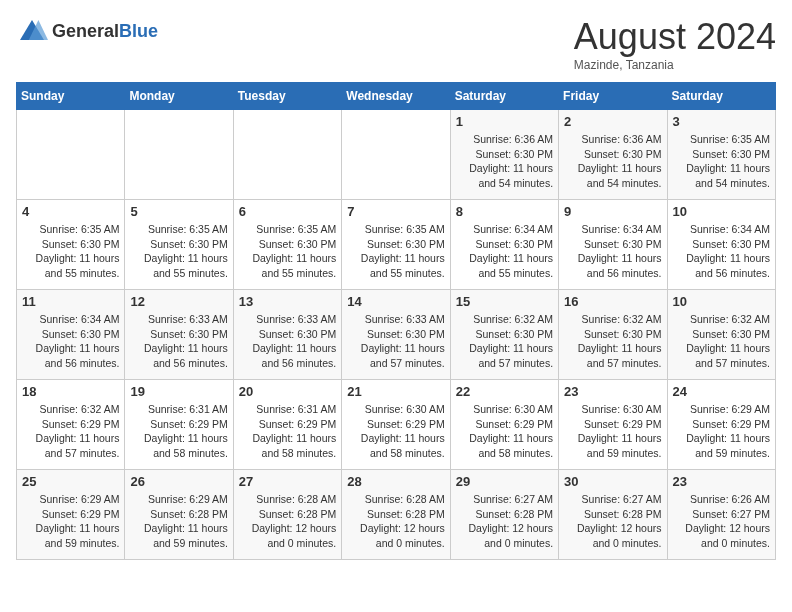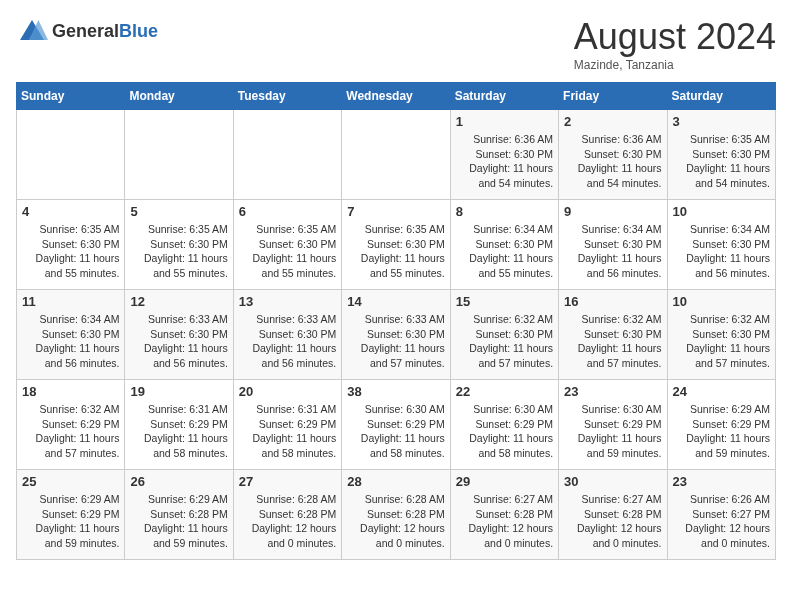--- a/index.html
+++ b/index.html
@@ -214,21 +214,21 @@
         </td>
         <td>
           <span class="day-num">19</span>
           <div class="day-info">Sunrise: 6:31 AM<br>Sunset: 6:29 PM<br>Daylight: 11 hours and 58 minutes.</div>
         </td>
         <td>
           <span class="day-num">20</span>
           <div class="day-info">Sunrise: 6:31 AM<br>Sunset: 6:29 PM<br>Daylight: 11 hours and 58 minutes.</div>
         </td>
         <td>
-          <span class="day-num">38</span>
+          <span class="day-num">21</span>
           <div class="day-info">Sunrise: 6:30 AM<br>Sunset: 6:29 PM<br>Daylight: 11 hours and 58 minutes.</div>
         </td>
         <td>
           <span class="day-num">22</span>
           <div class="day-info">Sunrise: 6:30 AM<br>Sunset: 6:29 PM<br>Daylight: 11 hours and 58 minutes.</div>
         </td>
         <td>
           <span class="day-num">23</span>
           <div class="day-info">Sunrise: 6:30 AM<br>Sunset: 6:29 PM<br>Daylight: 11 hours and 59 minutes.</div>
         </td>

